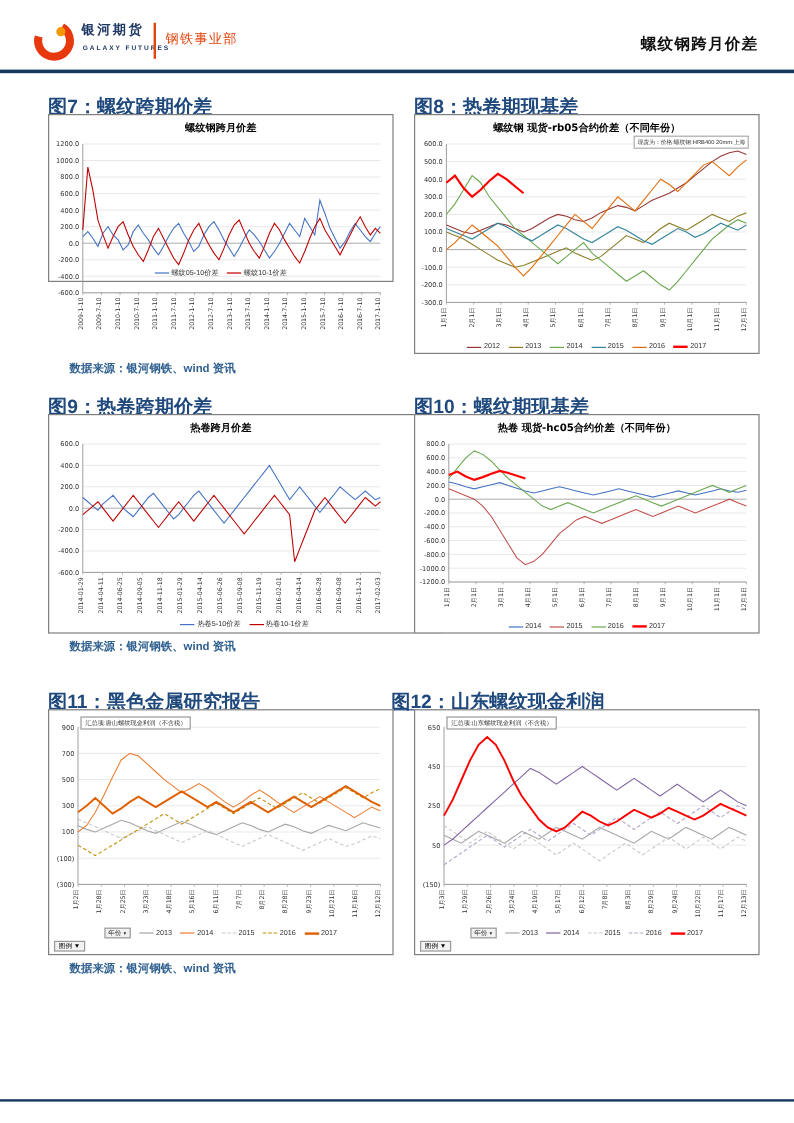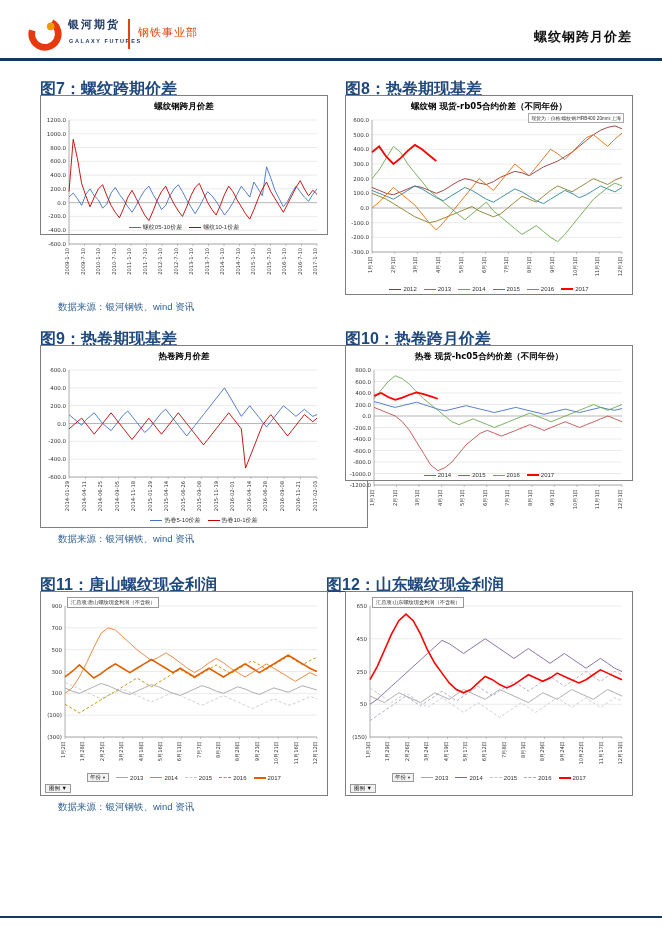--- a/index.html
+++ b/index.html
@@ -13,21 +13,21 @@
   .brand-en{position:absolute;left:69px;top:38px;font-size:5.5px;color:#1f3864;letter-spacing:1.6px;font-weight:bold}
   .hdr-divider{position:absolute;left:128px;top:19px;width:2px;height:30px;background:#e2440c}
   .division{position:absolute;left:138px;top:25px;font-size:11px;font-weight:normal;color:#e2440c;letter-spacing:1px}
   .report-title{position:absolute;right:30px;top:28px;font-size:13px;font-weight:bold;color:#111;letter-spacing:1px}
   .rule{position:absolute;left:0;right:0;background:#17375e}
   .top-rule{top:58px;height:3px}
   .bottom-rule{top:916px;height:2px}
 
   
   .fig-caption{position:absolute;font-size:16px;font-weight:bold;color:#1f497d;text-decoration:underline}
-  .source-note{position:absolute;left:58px;font-size:9.5px;font-weight:400;color:#2e5f8f}
+  .source-note{position:absolute;left:58px;font-size:9.5px;font-weight:700;color:#2e5f8f}
 
   
   .chartbox{position:absolute;border:1px solid #7f7f7f;background:#fff}
   .chartbox svg{display:block}
   .chart-note{position:absolute;top:17px;right:8px;font-size:4.8px;color:#333;border:1px solid #aaa;background:#fff;padding:1px 2px;white-space:nowrap}
   .pivot-label{position:absolute;top:5px;left:26px;font-size:5.2px;color:#333;border:1px solid #999;background:#fff;padding:1px 3px;white-space:nowrap}
   .legend{position:absolute;left:0;right:0;bottom:2px;display:flex;justify-content:center;align-items:center;gap:7px;font-size:6px;color:#333}
   .excel .legend{bottom:13px}
   .legend-item{display:inline-flex;align-items:center;gap:2px;white-space:nowrap}
   .swatch{display:inline-block;width:12px;height:0}
@@ -204,22 +204,22 @@
           <span>2016</span>
         </span>
         <span class="legend-item">
           <span class="swatch" style="border-top: 2px solid rgb(255, 0, 0);"></span>
           <span>2017</span>
         </span>
       </div>
     </div>
   <div class="source-note" style="top:301px">数据来源：银河钢铁、wind 资讯</div>
 
-  <div class="fig-caption" style="left:40px;top:329px">图9：热卷期现基差</div>
-  <div class="fig-caption" style="left:345px;top:329px">图10：热卷跨月价差</div>
+  <div class="fig-caption" style="left:40px;top:329px">图9：热卷跨期价差</div>
+  <div class="fig-caption" style="left:345px;top:329px">图10：螺纹期现基差</div>
   <div class="chartbox" style="left:40px;top:345px;width:328px;height:183px">
       <svg width="286" height="181" style="font-family: &quot;DejaVu Sans&quot;, sans-serif;">
         <text x="143" y="13" text-anchor="middle" font-size="8.5" font-weight="bold" fill="#000">热卷跨月价差</text>
         <line x1="28" y1="24" x2="276" y2="24" stroke="#e3e3e3" stroke-width="0.7"></line>
         <text x="25" y="26" text-anchor="end" font-size="5.5" fill="#333">600.0</text>
         <line x1="28" y1="41.83333333333333" x2="276" y2="41.83333333333333" stroke="#e3e3e3" stroke-width="0.7"></line>
         <text x="25" y="43.83333333333333" text-anchor="end" font-size="5.5" fill="#333">400.0</text>
         <line x1="28" y1="59.666666666666664" x2="276" y2="59.666666666666664" stroke="#e3e3e3" stroke-width="0.7"></line>
         <text x="25" y="61.666666666666664" text-anchor="end" font-size="5.5" fill="#333">200.0</text>
         <line x1="28" y1="77.5" x2="276" y2="77.5" stroke="#9a9a9a" stroke-width="0.7"></line>
@@ -271,21 +271,21 @@
         <span class="legend-item">
           <span class="swatch" style="border-top: 1.5px solid rgb(68, 114, 196);"></span>
           <span>热卷5-10价差</span>
         </span>
         <span class="legend-item">
           <span class="swatch" style="border-top: 1.5px solid rgb(192, 0, 0);"></span>
           <span>热卷10-1价差</span>
         </span>
       </div>
     </div>
-  <div class="chartbox" style="left:345px;top:345px;width:288px;height:136px">
+  <div class="chartbox" style="left:345px;top:345px;width:288px;height:183px">
       <svg width="286" height="181" style="font-family: &quot;DejaVu Sans&quot;, sans-serif;">
         <text x="143" y="13" text-anchor="middle" font-size="8.5" font-weight="bold" fill="#000">热卷 现货-hc05合约价差（不同年份）</text>
         <line x1="28" y1="24" x2="276" y2="24" stroke="#e3e3e3" stroke-width="0.7"></line>
         <text x="25" y="26" text-anchor="end" font-size="5.5" fill="#333">800.0</text>
         <line x1="28" y1="35.5" x2="276" y2="35.5" stroke="#e3e3e3" stroke-width="0.7"></line>
         <text x="25" y="37.5" text-anchor="end" font-size="5.5" fill="#333">600.0</text>
         <line x1="28" y1="47" x2="276" y2="47" stroke="#e3e3e3" stroke-width="0.7"></line>
         <text x="25" y="49" text-anchor="end" font-size="5.5" fill="#333">400.0</text>
         <line x1="28" y1="58.5" x2="276" y2="58.5" stroke="#e3e3e3" stroke-width="0.7"></line>
         <text x="25" y="60.5" text-anchor="end" font-size="5.5" fill="#333">200.0</text>
@@ -348,21 +348,21 @@
           <span>2016</span>
         </span>
         <span class="legend-item">
           <span class="swatch" style="border-top: 2px solid rgb(255, 0, 0);"></span>
           <span>2017</span>
         </span>
       </div>
     </div>
   <div class="source-note" style="top:533px">数据来源：银河钢铁、wind 资讯</div>
 
-  <div class="fig-caption" style="left:40px;top:575px">图11：唐山螺纹现金利润</div>
+  <div class="fig-caption" style="left:40px;top:575px">图11：黑色金属研究报告</div>
   <div class="fig-caption" style="left:326px;top:575px">图12：山东螺纹现金利润</div>
   <div class="chartbox excel" style="left:40px;top:591px;width:288px;height:205px">
       <svg width="286" height="203" style="font-family: &quot;DejaVu Sans&quot;, sans-serif;">
         <line x1="24" y1="14" x2="276" y2="14" stroke="#e3e3e3" stroke-width="0.7"></line>
         <text x="21" y="16" text-anchor="end" font-size="5.5" fill="#333">900</text>
         <line x1="24" y1="35.83333333333333" x2="276" y2="35.83333333333333" stroke="#e3e3e3" stroke-width="0.7"></line>
         <text x="21" y="37.83333333333333" text-anchor="end" font-size="5.5" fill="#333">700</text>
         <line x1="24" y1="57.666666666666664" x2="276" y2="57.666666666666664" stroke="#e3e3e3" stroke-width="0.7"></line>
         <text x="21" y="59.666666666666664" text-anchor="end" font-size="5.5" fill="#333">500</text>
         <line x1="24" y1="79.5" x2="276" y2="79.5" stroke="#e3e3e3" stroke-width="0.7"></line>

